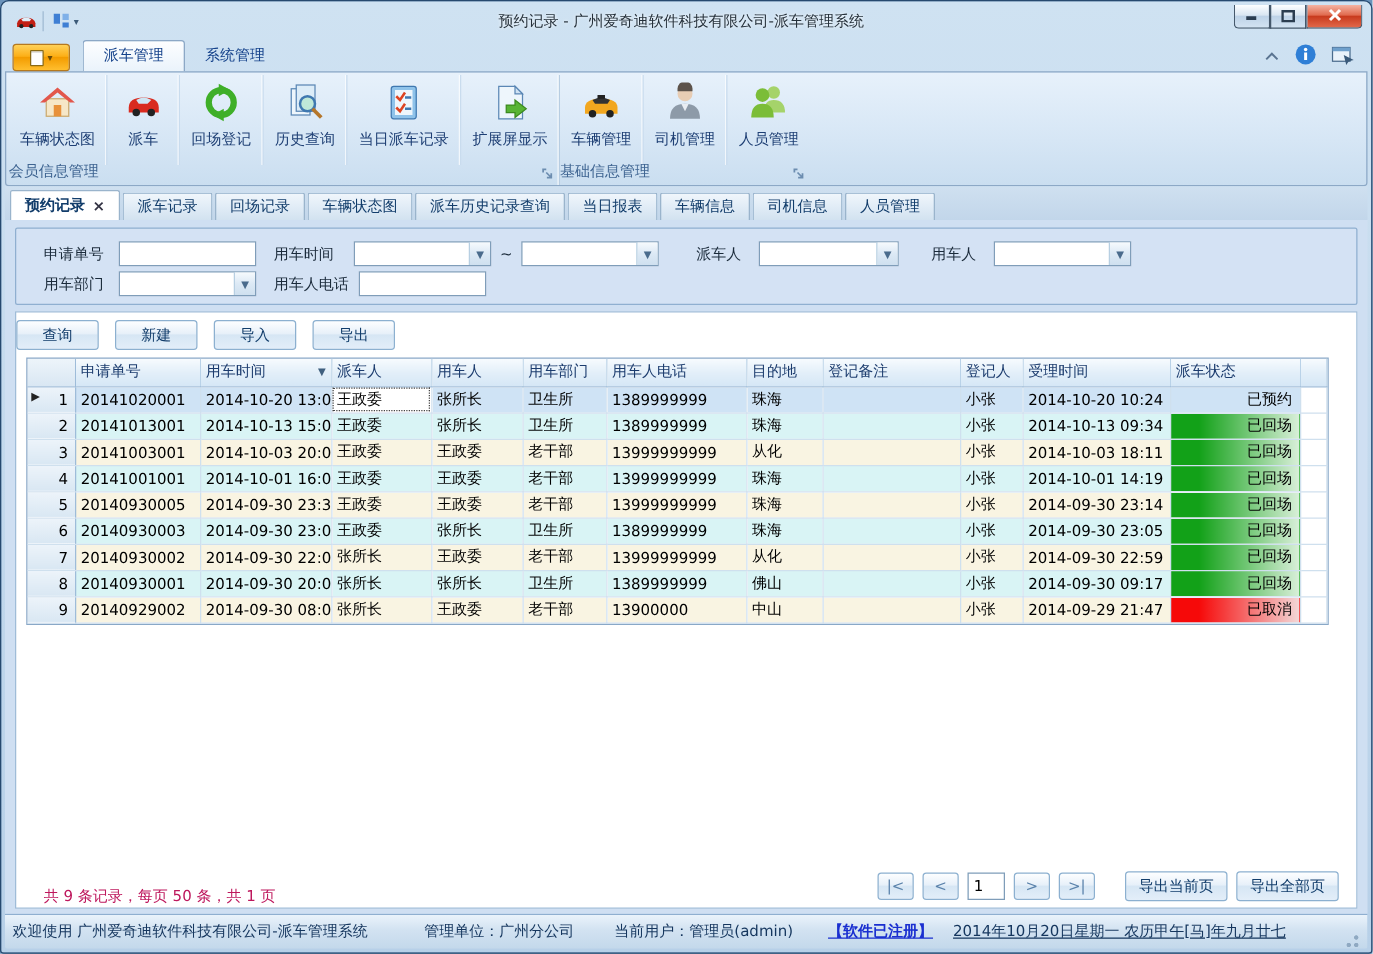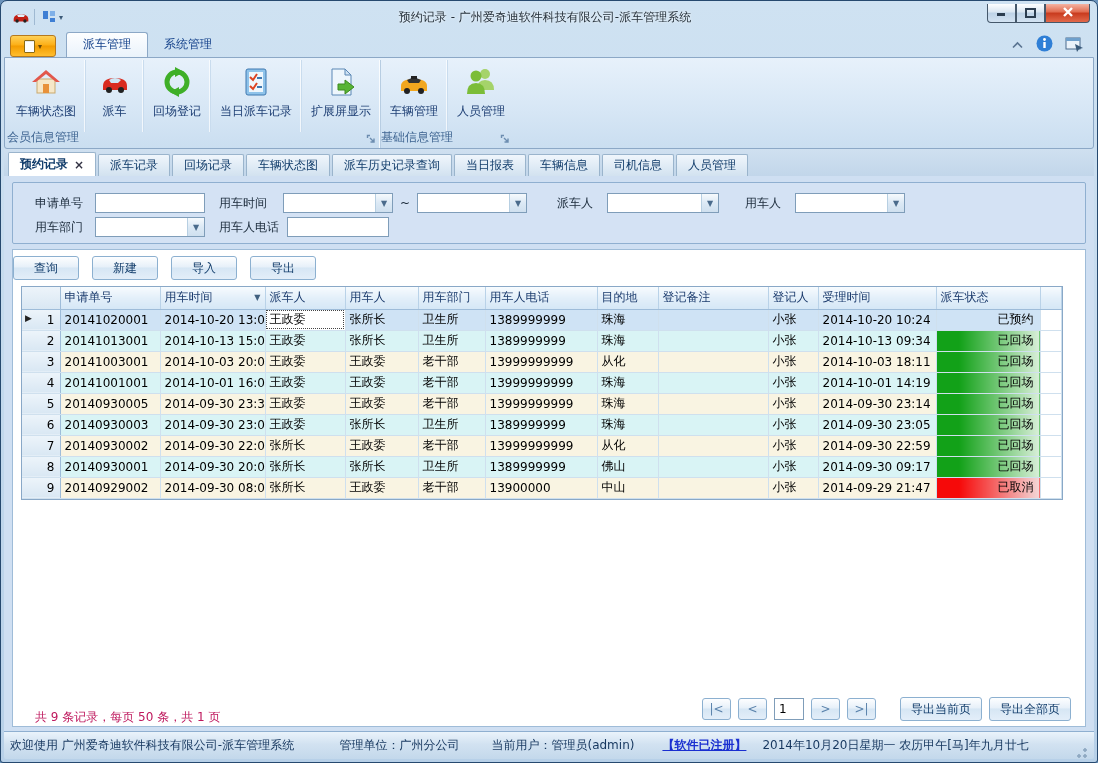--- a/index.html
+++ b/index.html
@@ -110,21 +110,21 @@
     font:12px "DejaVu Sans",sans-serif; }
   .pg-gap { width:10px; }
 
   
   .statusbar { height:28px; display:flex; align-items:center; padding:0 6px; gap:4px; color:#15365e;
     background:linear-gradient(#eaf3fb,#d2e2f1 45%,#c3d8eb); border-top:1px solid #8fafd0;
     border-radius:0 0 2px 2px; }
   .sb-org { margin-left:auto; }
   .sb-user { margin-left:28px; }
   .sb-license { margin-left:24px; color:#1a2fd0; text-decoration:underline; font-weight:bold; }
-  .sb-date { margin-left:12px; }
+  .sb-date { margin-left:12px;text-decoration:underline; }
   .sb-grip { margin-left:auto; width:14px; height:14px; align-self:flex-end;
     background:
       radial-gradient(circle at 11px 11px,#8fa9c2 1.5px,transparent 2px),
       radial-gradient(circle at 11px 5px,#8fa9c2 1.5px,transparent 2px),
       radial-gradient(circle at 5px 11px,#8fa9c2 1.5px,transparent 2px); }
 </style>
 </head>
 <body>
 
 <div class="window">
@@ -215,20 +215,29 @@
         <span class="rb-btn">
           <svg viewBox="0 0 32 32">
               <circle cx="16" cy="16" r="10" fill="none" stroke="#3faf28" stroke-width="5"></circle>
               <path d="M14 1 l9 5 l-9 5 Z" fill="#3faf28"></path>
               <path d="M18 31 l-9 -5 l9 -5 Z" fill="#3faf28"></path>
             </svg>
           <span>回场登记</span>
           </span>
         <span class="rb-btn">
           <svg viewBox="0 0 32 32">
+              <rect x="5" y="5" width="15" height="21" fill="#eef6fc" stroke="#5b87b5"></rect>
+              <rect x="9" y="2" width="15" height="21" fill="#dcecf8" stroke="#5b87b5"></rect>
+              <circle cx="18" cy="17" r="6" fill="#bfe8d8" stroke="#3f78b0" stroke-width="2"></circle>
+              <line x1="22" y1="21" x2="29" y2="28" stroke="#b5762a" stroke-width="3"></line>
+            </svg>
+          <span>历史查询</span>
+          </span>
+        <span class="rb-btn">
+          <svg viewBox="0 0 32 32">
               <rect x="6" y="3" width="20" height="26" rx="2" fill="#8fc3ea" stroke="#3f78b0"></rect>
               <rect x="9" y="6" width="14" height="20" fill="#eef6fc"></rect>
               <path d="M10 11 l3 3 l4-6" stroke="#d42" stroke-width="2" fill="none"></path>
               <line x1="17" y1="12" x2="22" y2="12" stroke="#3f78b0" stroke-width="2"></line>
               <path d="M10 20 l3 3 l4-6" stroke="#d42" stroke-width="2" fill="none"></path>
               <line x1="17" y1="21" x2="22" y2="21" stroke="#3f78b0" stroke-width="2"></line>
             </svg>
           <span>当日派车记录</span>
           </span>
         <span class="rb-btn">
@@ -252,20 +261,29 @@
       <div class="rg-buttons">
         <span class="rb-btn">
           <svg viewBox="0 0 32 32">
               <path d="M3 20 q0-7 13-7 q13 0 13 7 l0 5 l-26 0 Z" fill="#f2a71f"></path>
               <path d="M9 14 q7-4 14 0 l-2 3 l-10 0 Z" fill="#333"></path>
               <rect x="13" y="10" width="6" height="3" fill="#222"></rect>
               <circle cx="9" cy="25" r="3" fill="#222"></circle>
               <circle cx="23" cy="25" r="3" fill="#222"></circle>
             </svg>
           <span>车辆管理</span>
+          </span>
+        <span class="rb-btn">
+          <svg viewBox="0 0 32 32">
+              <circle cx="16" cy="9" r="6" fill="#e8cdb4"></circle>
+              <path d="M10 5 a6 6 0 0 1 12 0 l0 2 l-12 0 Z" fill="#5d534b"></path>
+              <path d="M4 29 q0-12 12-12 q12 0 12 12 Z" fill="#8d9aa8"></path>
+              <path d="M13 17 h6 l-3 6 Z" fill="#e9edf2"></path>
+            </svg>
+          <span>司机管理</span>
           </span>
         <span class="rb-btn">
           <svg viewBox="0 0 32 32">
               <circle cx="20" cy="8" r="5" fill="#a5d36a"></circle>
               <path d="M12 24 q0-10 8-10 q9 0 9 10 Z" fill="#a5d36a"></path>
               <circle cx="11" cy="10" r="5.5" fill="#7bbd38"></circle>
               <path d="M2 28 q0-11 9-11 q9 0 9 11 Z" fill="#7bbd38"></path>
             </svg>
           <span>人员管理</span>
           </span>

